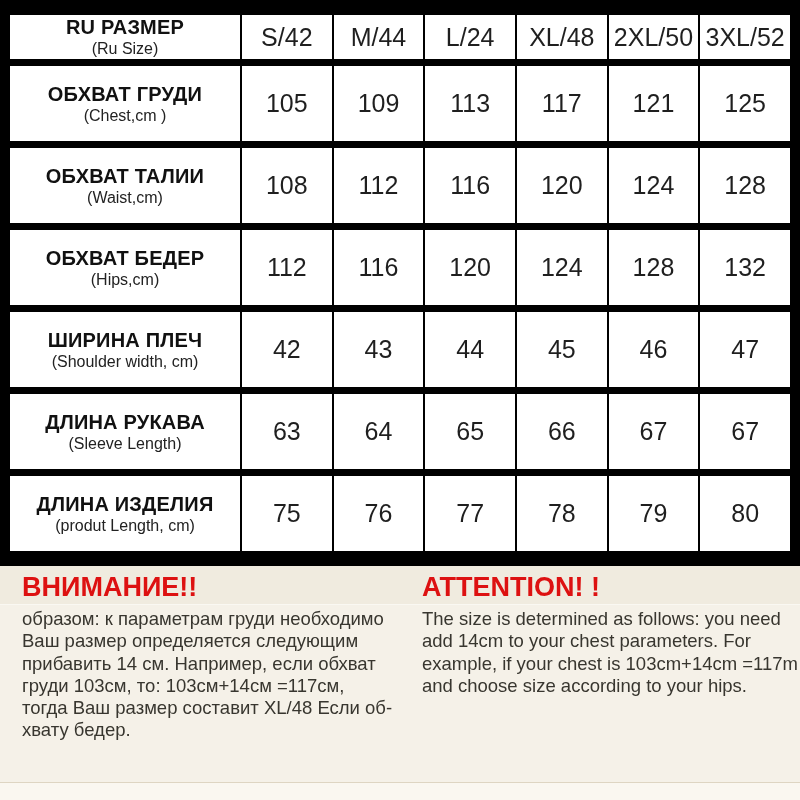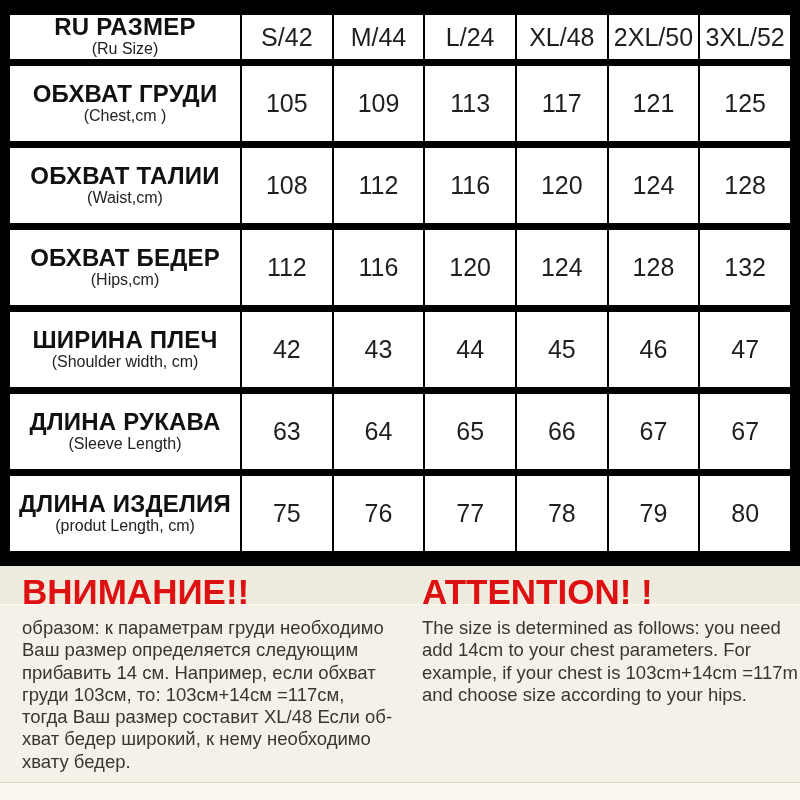--- a/index.html
+++ b/index.html
@@ -14,21 +14,21 @@
   }
   table.size-table{
     width:100%;height:100%;border-collapse:collapse;table-layout:fixed;background:#000;
   }
   table.size-table col.label-col{width:232px;}
   table.size-table th,table.size-table td{
     background:#fff;text-align:center;vertical-align:middle;
     border:solid #000;border-width:7px 2px;padding:0;
   }
   .cell-ru{
-    font-weight:bold;font-size:24px;letter-spacing:.2px;color:#111;line-height:24px;
+    font-weight:bold;font-size:20px;letter-spacing:.2px;color:#111;line-height:24px;
   }
   .cell-en{
     font-weight:normal;font-size:16px;color:#222;line-height:20px;
   }
   .size-label,.cell-value{
     font-weight:normal;font-size:25px;color:#1f1f1f;
   }
   
   .notes{
     position:absolute;top:566px;left:0;width:800px;height:234px;
@@ -42,21 +42,21 @@
     position:absolute;bottom:0;left:0;width:100%;height:17px;
     background:#faf7f0;border-top:1px solid #ded5c2;
   }
   .notes .cols{
     position:absolute;top:0;left:0;width:100%;height:100%;
     display:flex;padding:4px 18px 0 22px;box-sizing:border-box;
   }
   .note-col{width:376px;flex:none;}
   .note-col.en{width:auto;flex:1;padding-left:24px;}
   .note-heading{
-    margin:2px 0 5px 0;font-size:35px;font-weight:bold;letter-spacing:0;
+    margin:2px 0 5px 0;font-size:27px;font-weight:bold;letter-spacing:0;
     color:#dd1111;font-family:"Liberation Sans",sans-serif;
   }
   .note-line{
     font-size:18.5px;line-height:22.3px;color:#38362f;white-space:nowrap;
     font-family:"Liberation Sans",sans-serif;
   }
 </style>
 </head>
 <body>
 
@@ -169,21 +169,20 @@
   <div class="bottom-strip"></div>
   <div class="cols">
     <div class="note-col ru">
       <h2 class="note-heading">ВНИМАНИЕ!!</h2>
       <div class="note-body" id="ru-lines">
           <div class="note-line">образом: к параметрам груди необходимо</div>
           <div class="note-line">Ваш размер определяется следующим</div>
           <div class="note-line">прибавить 14 см. Например, если обхват</div>
           <div class="note-line">груди  103см, то: 103см+14см =117см,</div>
           <div class="note-line">тогда Ваш размер составит XL/48 Если об-</div>
-          <div class="note-line">хват бедер широкий, к нему необходимо</div>
           <div class="note-line">хвату бедер.</div>
         </div>
     </div>
     <div class="note-col en">
       <h2 class="note-heading">ATTENTION! !</h2>
       <div class="note-body" id="en-lines">
           <div class="note-line">The size is determined as follows: you need</div>
           <div class="note-line">add 14cm to your chest parameters. For</div>
           <div class="note-line">example, if your chest is 103cm+14cm =117m</div>
           <div class="note-line">and choose size according to your hips.</div>

